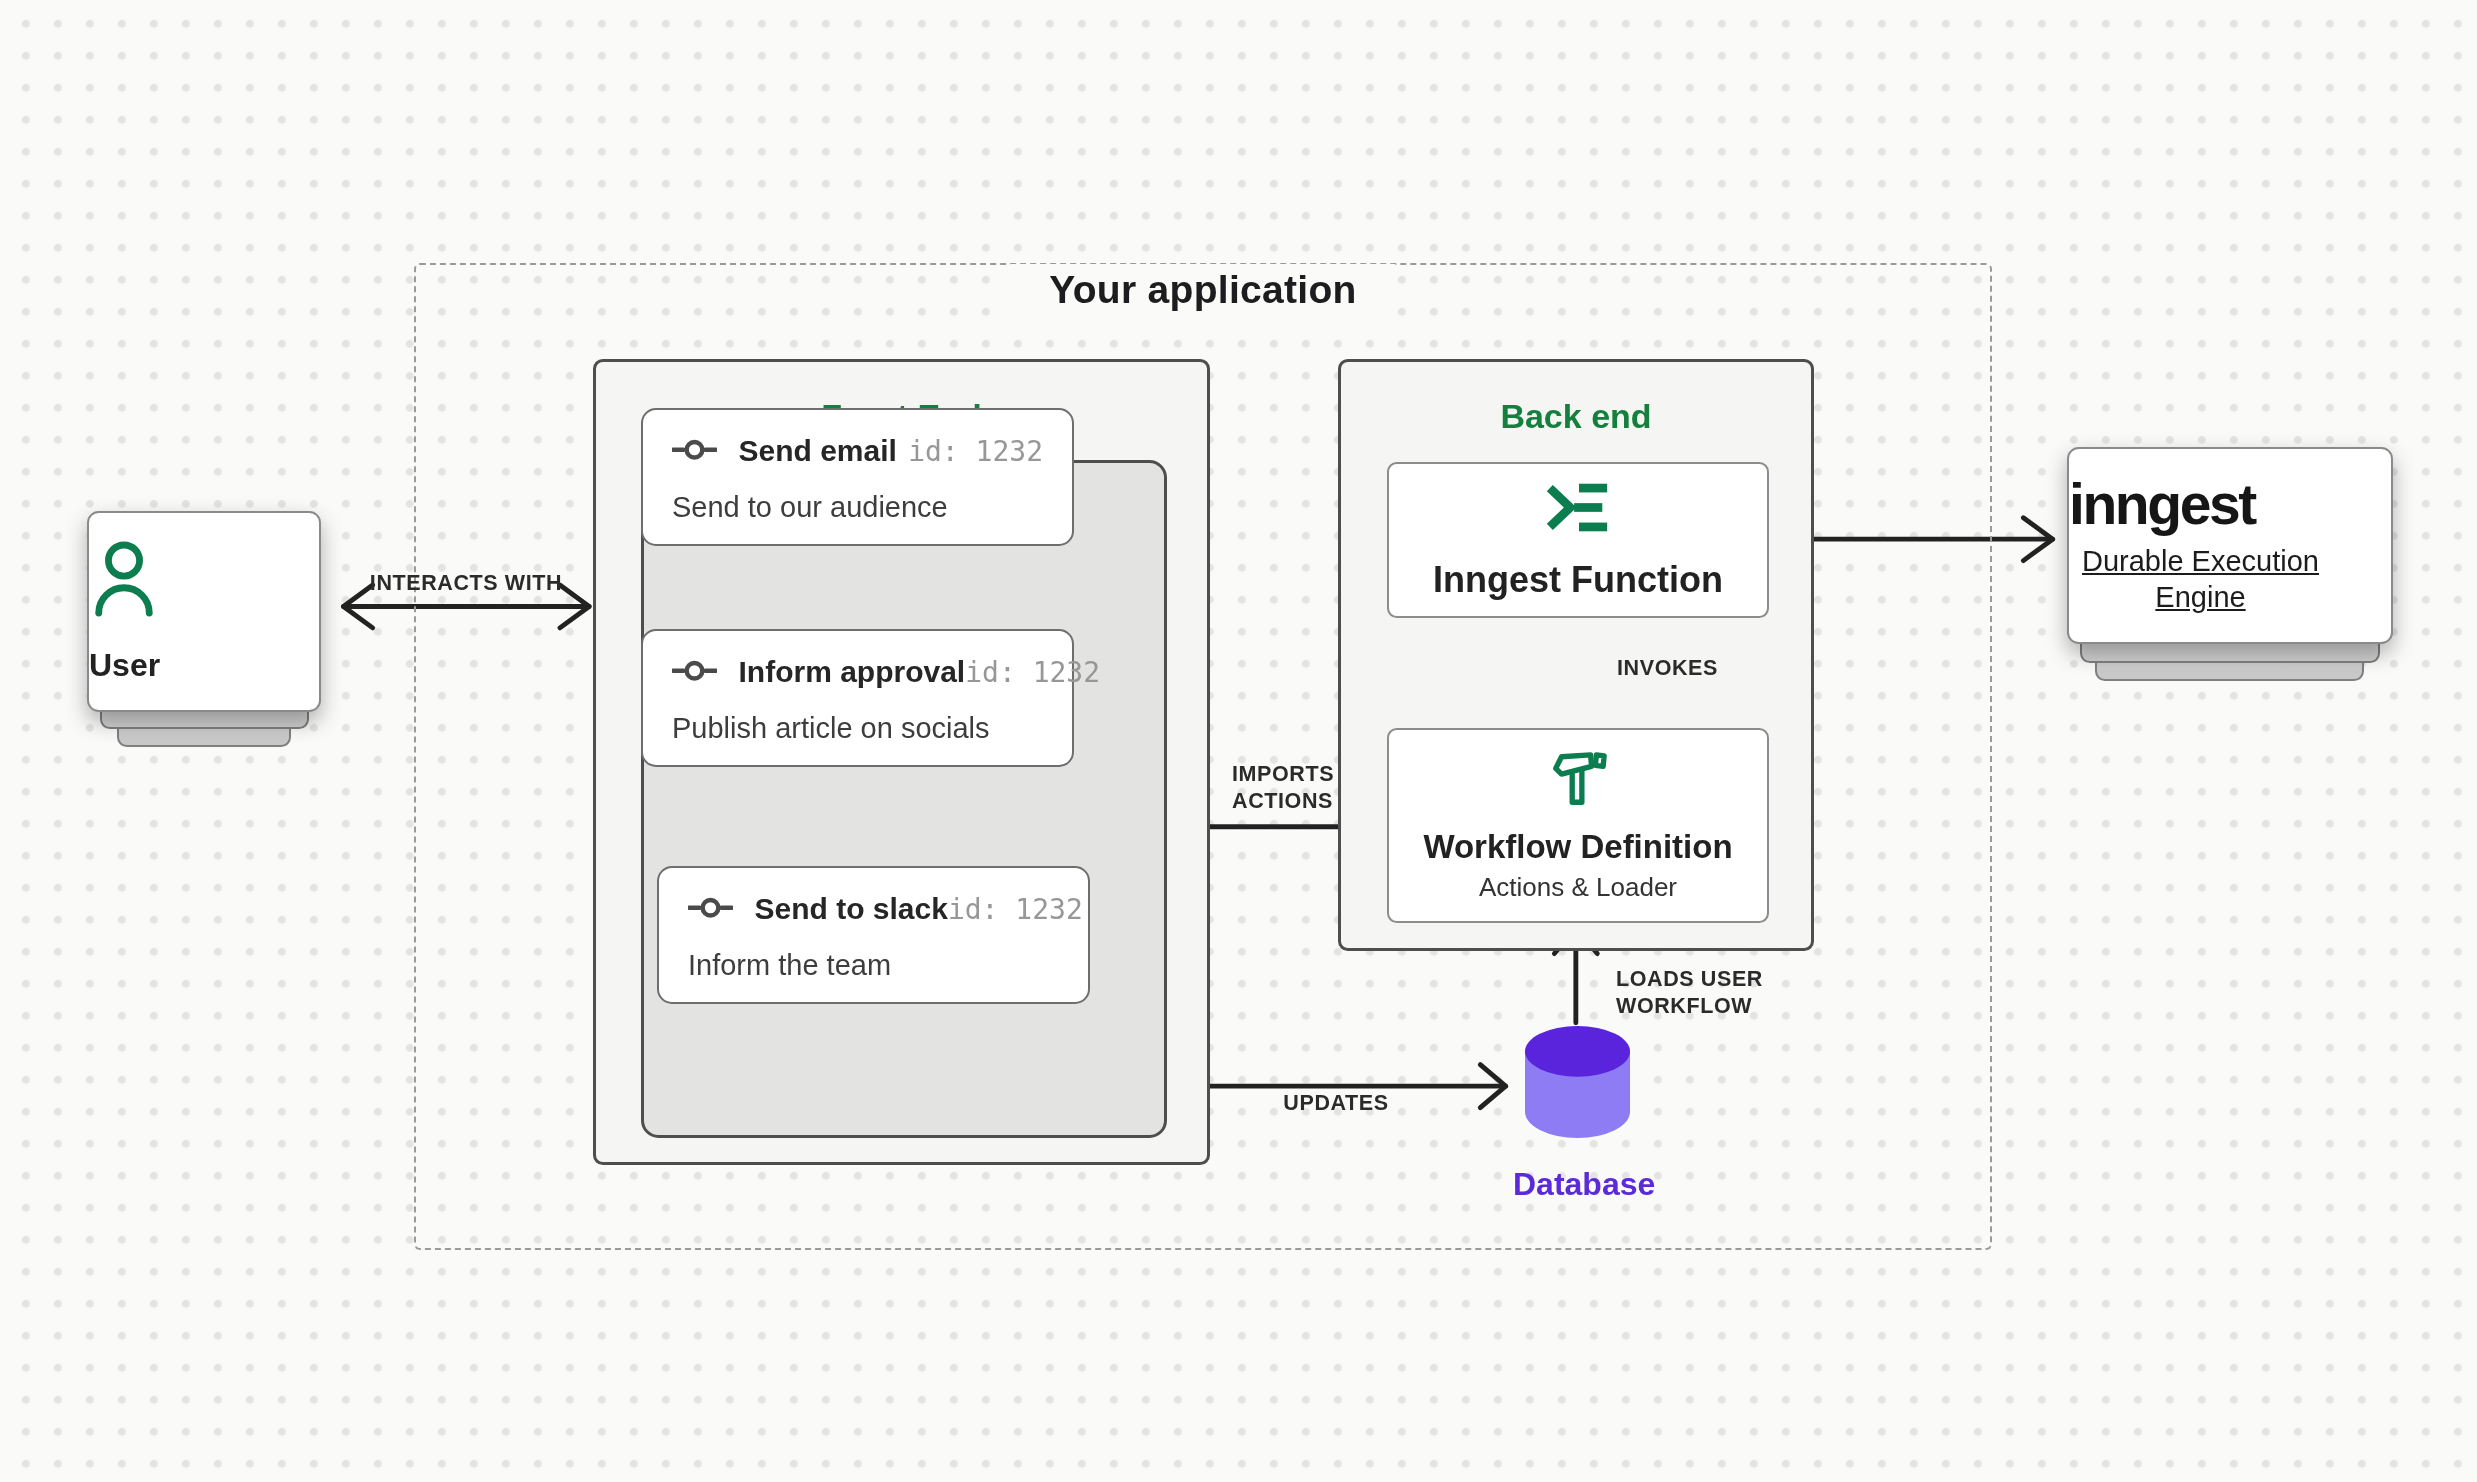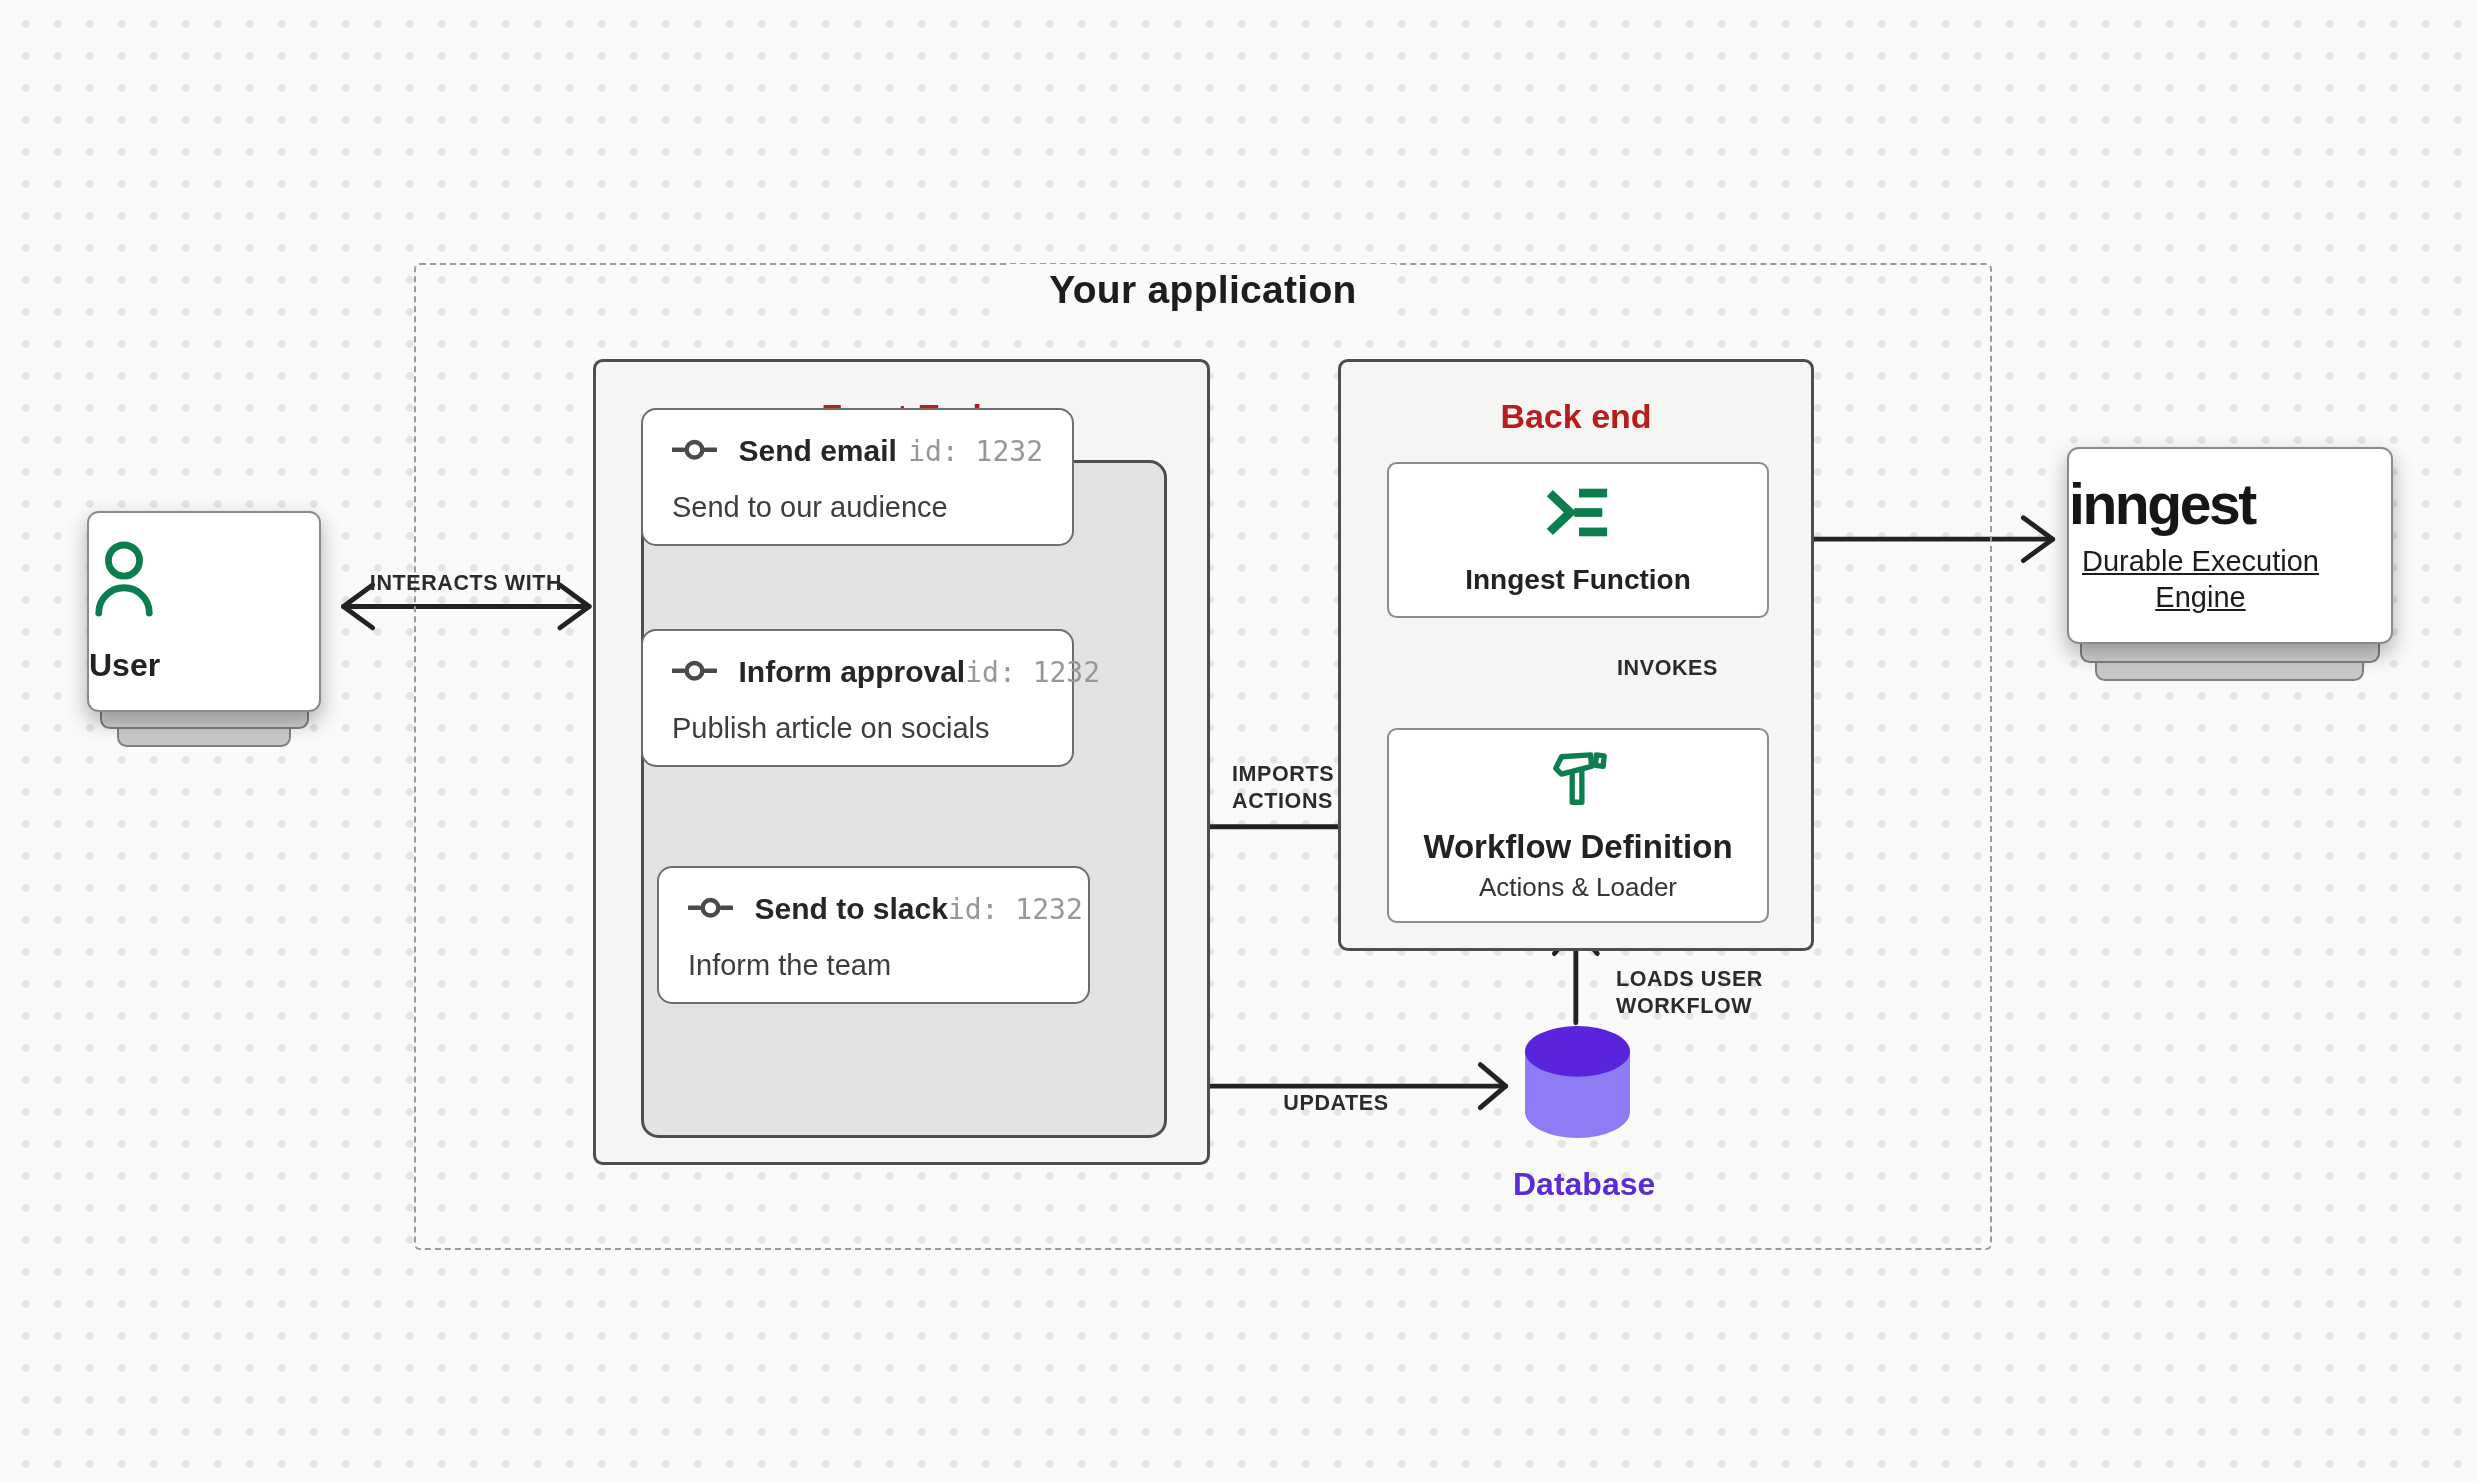--- a/index.html
+++ b/index.html
@@ -89,21 +89,21 @@
   .section-box {
     position: absolute;
     background: #f5f5f4;
     border: 3.9px solid #4e4e4e;
     border-radius: 9.8px;
   }
   .section-title {
     position: absolute;
     left: 0; right: 0; top: 35px;
     text-align: center;
-    font-size: 34px; font-weight: 600; color: #b91c1c;
+    font-size: 34px; font-weight: 600; color: #15803d;
   }
   .frontend-box { left: 593px; top: 359px; width: 617px; height: 806px; }
   .backend-box  { left: 1338px; top: 359px; width: 476px; height: 592px; }
 
   .workflow-container {
     position: absolute;
     left: 45px; top: 98px;
     width: 526px; height: 678px;
     background: #e3e3e2;
     border: 3.4px solid #4e4e4e;
@@ -135,21 +135,21 @@
     position: absolute;
     left: 46px; width: 382px;
     background: #ffffff;
     border: 2px solid #8c8c8c;
     border-radius: 9.8px;
     display: flex; flex-direction: column;
     align-items: center; justify-content: center;
   }
   .be-card-fn { top: 100px; height: 156px; gap: 19.5px; }
   .be-card-wd { top: 366px; height: 195px; gap: 5.9px; }
-  .be-card-label { font-size: 28px; font-weight: 600; color: #222; }
+  .be-card-label { font-size: 36px; font-weight: 600; color: #222; }
   .be-card-title { font-size: 33px; font-weight: 600; color: #222; margin-top: 7.8px; }
   .be-card-sub { font-size: 26px; font-weight: 500; color: #333; }
 
   
   .database-unit { position: absolute; left: 1513px; top: 1025px; width: 129px; }
   .db-label {
     margin-top: 21.5px; text-align: center;
     font-size: 32px; font-weight: 700; color: #5b2bd9;
   }
 

